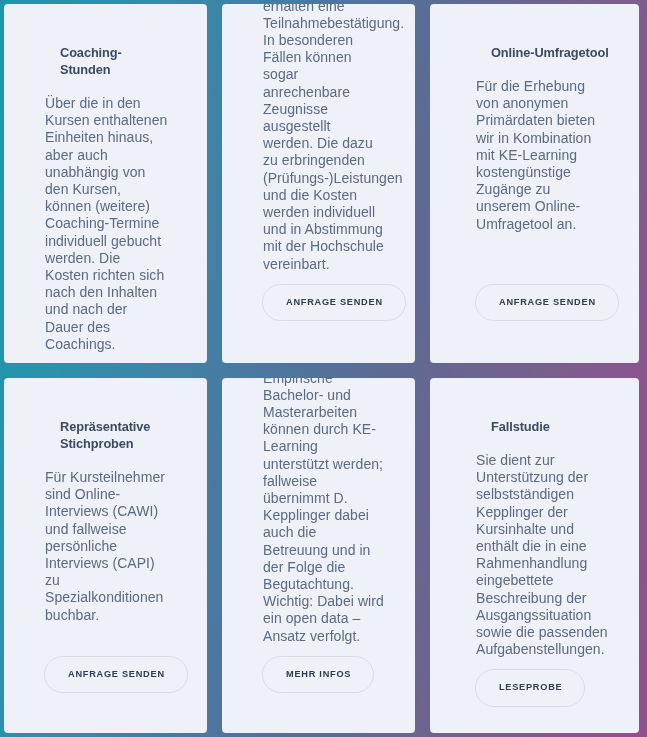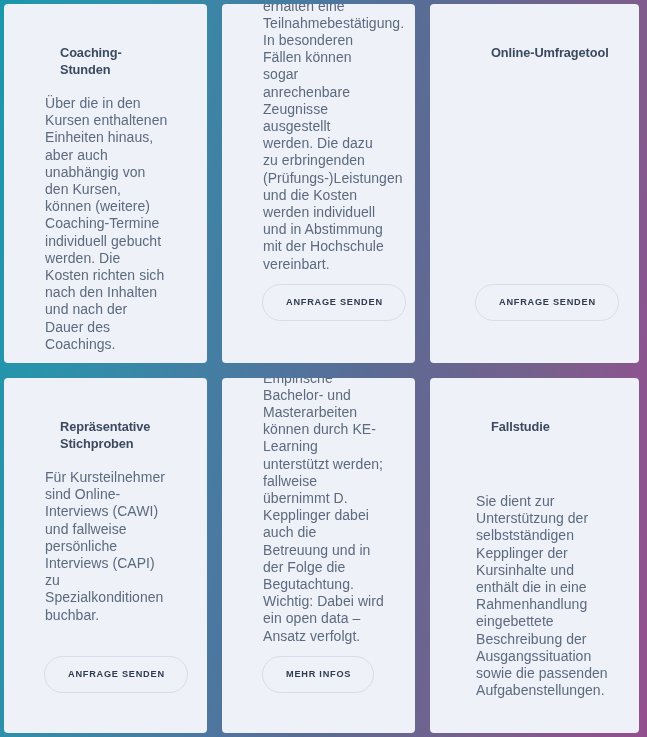--- a/index.html
+++ b/index.html
@@ -58,21 +58,21 @@
   }
   .card-inner {
     padding: 40px 38px 0 40px;
     display: flex;
     flex-direction: column;
     height: 100%;
     box-sizing: border-box;
   }
   
   .col2 .card-inner { padding-left: 40px; padding-right: 30px; justify-content: flex-end; }
-  .col3 .card-inner { padding-left: 45px; padding-right: 30px; gap: 41px; }
+  .col3 .card-inner { padding-left: 45px; padding-right: 30px; }
 
   .card-title {
     font-size: 12.8px;
     font-weight: bold;
     color: #3b4a5e;
     line-height: 17px;
     letter-spacing: -0.1px;
     margin: 0 0 16px 16px;
   }
   .card-body {
@@ -128,20 +128,21 @@
         <div class="spacer"></div>
         <div class="btn-wrap">
           <button class="btn">ANFRAGE SENDEN</button>
         </div>
       </div>
     </div>
 
     <div class="card row1 col3">
       <div class="card-inner">
         <h3 class="card-title">Online-Umfragetool</h3>
+        <p class="card-body">Für die Erhebung von anonymen Primärdaten bieten wir in Kombination mit KE-Learning kostengünstige Zugänge zu unserem Online-Umfragetool an.</p>
         <div class="spacer"></div>
         <div class="btn-wrap">
           <button class="btn">ANFRAGE SENDEN</button>
         </div>
       </div>
     </div>
 
     <div class="card row2 col1">
       <div class="card-inner">
         <h3 class="card-title">Repräsentative Stichproben</h3>

